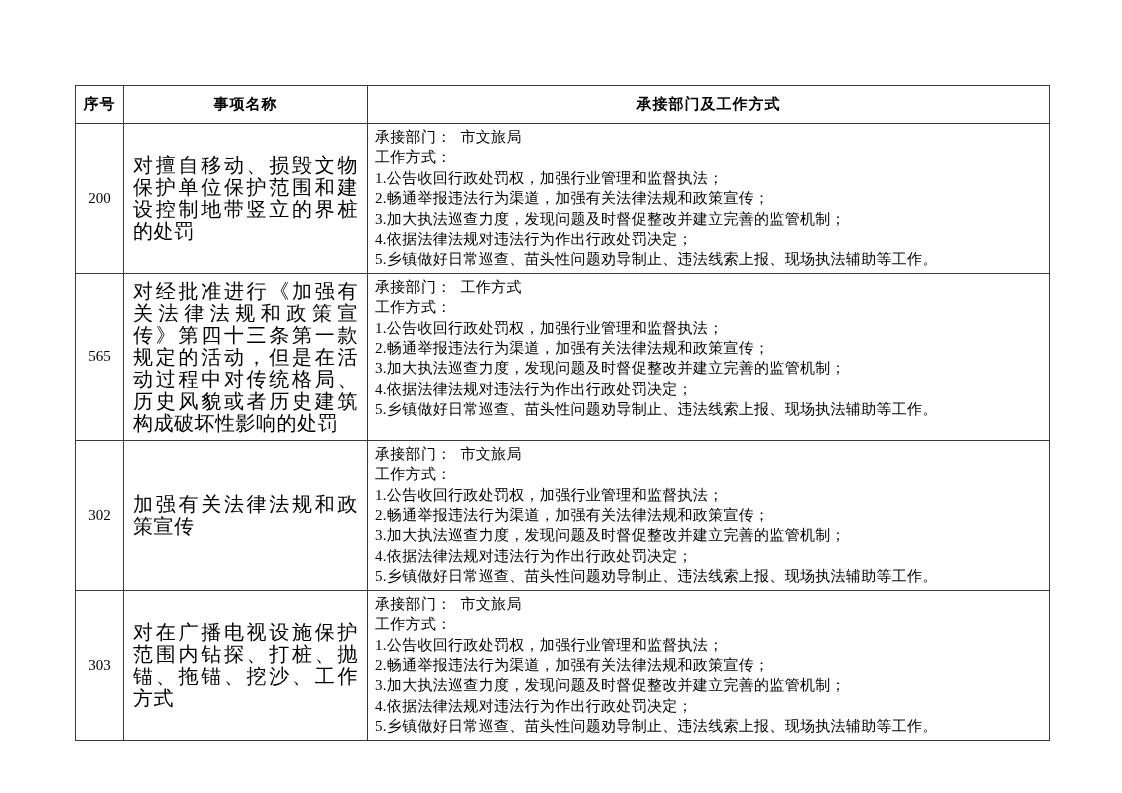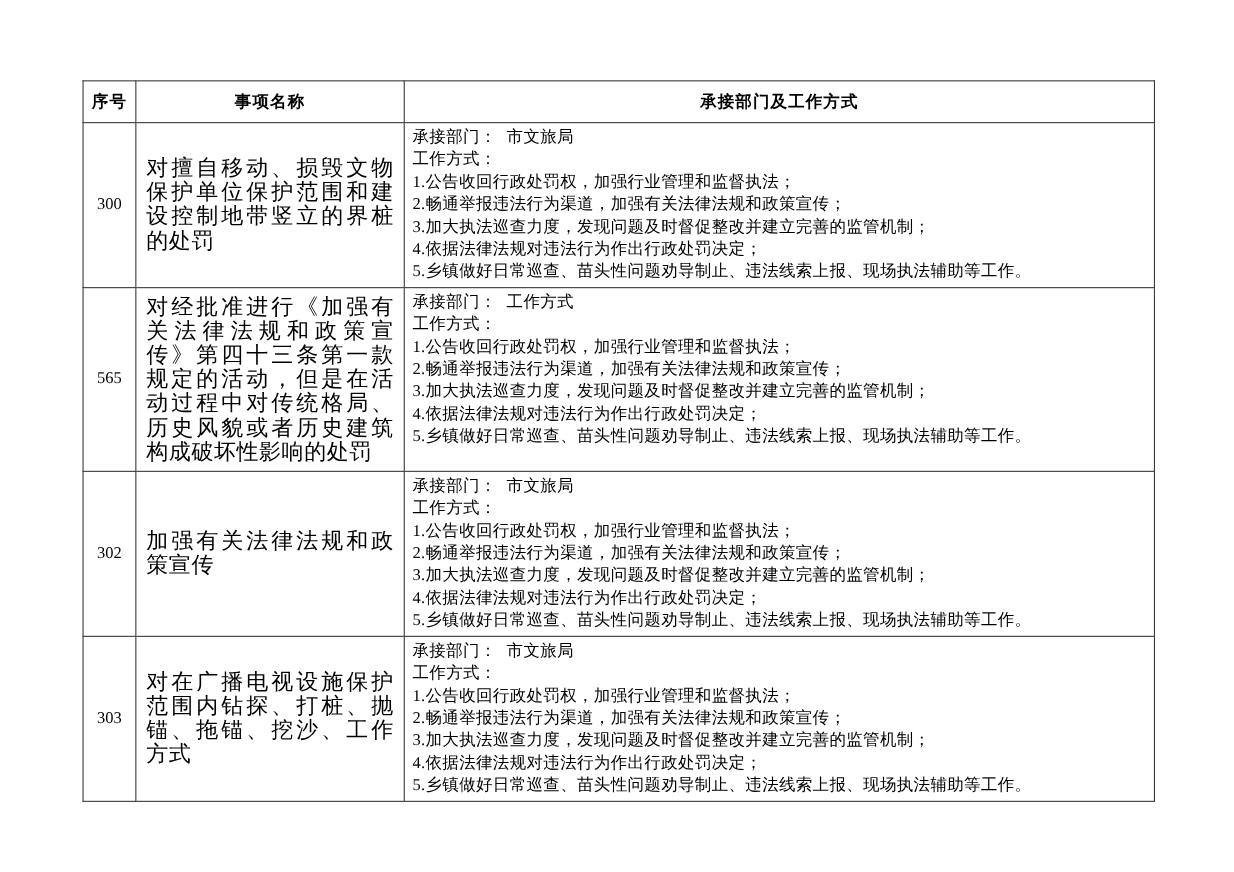--- a/index.html
+++ b/index.html
@@ -14,21 +14,21 @@
   .page {
     position: relative;
     width: 1122px;
     height: 793px;
     background: #ffffff;
     overflow: hidden;
   }
   table.items-table {
     position: absolute;
     left: 75px;
-    top: 73px;
+    top: 85px;
     width: 974px;
     border-collapse: collapse;
     table-layout: fixed;
   }
   table.items-table th,
   table.items-table td {
     border: 1px solid #3a3a3a;
     box-sizing: border-box;
   }
   table.items-table th {
@@ -90,21 +90,21 @@
     <thead>
       <tr>
         <th>序号</th>
         <th>事项名称</th>
         <th>承接部门及工作方式</th>
       </tr>
     </thead>
     <tbody>
 
       <tr>
-        <td class="serial-cell">300</td>
+        <td class="serial-cell">200</td>
         <td class="item-name-cell">对擅自移动、损毁文物保护单位保护范围和建设控制地带竖立的界桩的处罚</td>
         <td class="detail-cell">
           <div class="dept-line"><span>承接部门：</span><span class="dept-value">市文旅局</span></div>
           <div>工作方式：</div>
           <div>1.公告收回行政处罚权，加强行业管理和监督执法；</div>
           <div>2.畅通举报违法行为渠道，加强有关法律法规和政策宣传；</div>
           <div>3.加大执法巡查力度，发现问题及时督促整改并建立完善的监管机制；</div>
           <div>4.依据法律法规对违法行为作出行政处罚决定；</div>
           <div>5.乡镇做好日常巡查、苗头性问题劝导制止、违法线索上报、现场执法辅助等工作。</div>
         </td>

